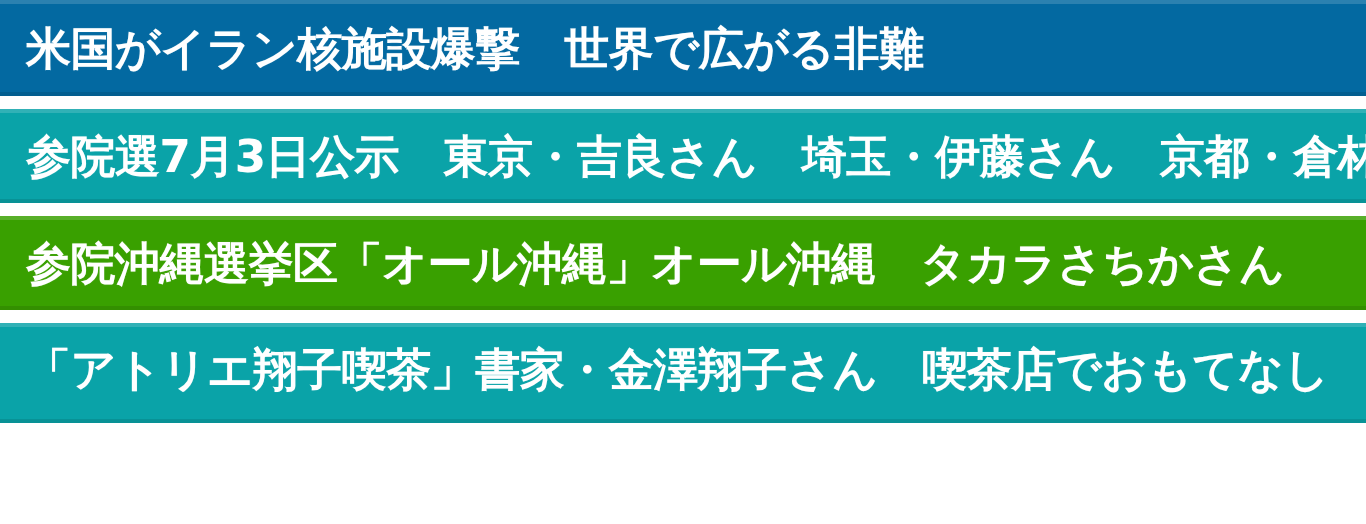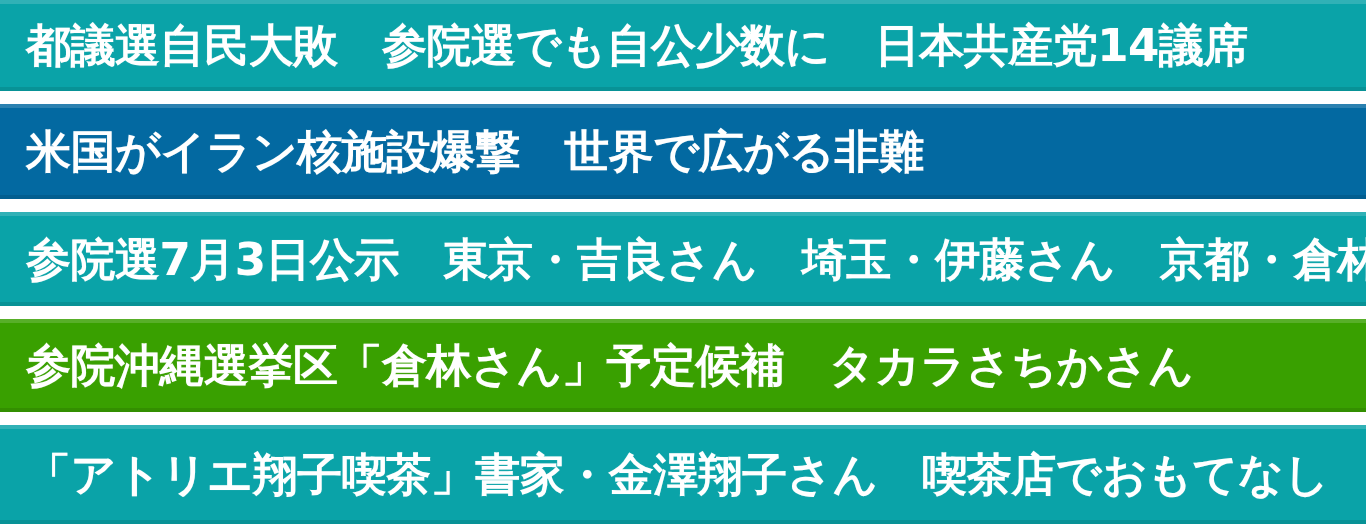--- a/index.html
+++ b/index.html
@@ -61,40 +61,37 @@
     text-shadow: 0 0 1px rgba(255,255,255,0.35);
   }
   .b-teal   { background: #0aa3a8; }
   .b-red    { background: #0369a1; }
   .b-green  { background: #39a000; }
 
   .h-1 { height: 92px; }
   .h-2 { height: 96px; }
   .h-3 { height: 94px; }
   .h-4 { height: 94px; }
-  .h-5 { height: 100px; }
+  .h-5 { height: 100px; font-family: Liberation Mono, monospace; }
 </style>
 </head>
 <body>
 
 <div id="banner-stack">
 
-  <div class="banner b-teal h-1">
-    <span class="banner-text">都議選自民大敗　参院選でも自公少数に　日本共産党14議席</span>
-  </div>
 
   <div class="banner b-red h-2">
     <span class="banner-text">米国がイラン核施設爆撃　世界で広がる非難</span>
   </div>
 
   <div class="banner b-teal h-3">
     <span class="banner-text">参院選7月3日公示　東京・吉良さん　埼玉・伊藤さん　京都・倉林さん</span>
   </div>
 
   <div class="banner b-green h-4">
-    <span class="banner-text">参院沖縄選挙区「倉林さん」予定候補　タカラさちかさん</span>
+    <span class="banner-text">参院沖縄選挙区「オール沖縄」オール沖縄　タカラさちかさん</span>
   </div>
 
   <div class="banner b-teal h-5">
     <span class="banner-text">「アトリエ翔子喫茶」書家・金澤翔子さん　喫茶店でおもてなし</span>
   </div>
 
 </div>
 
 </body></html>

